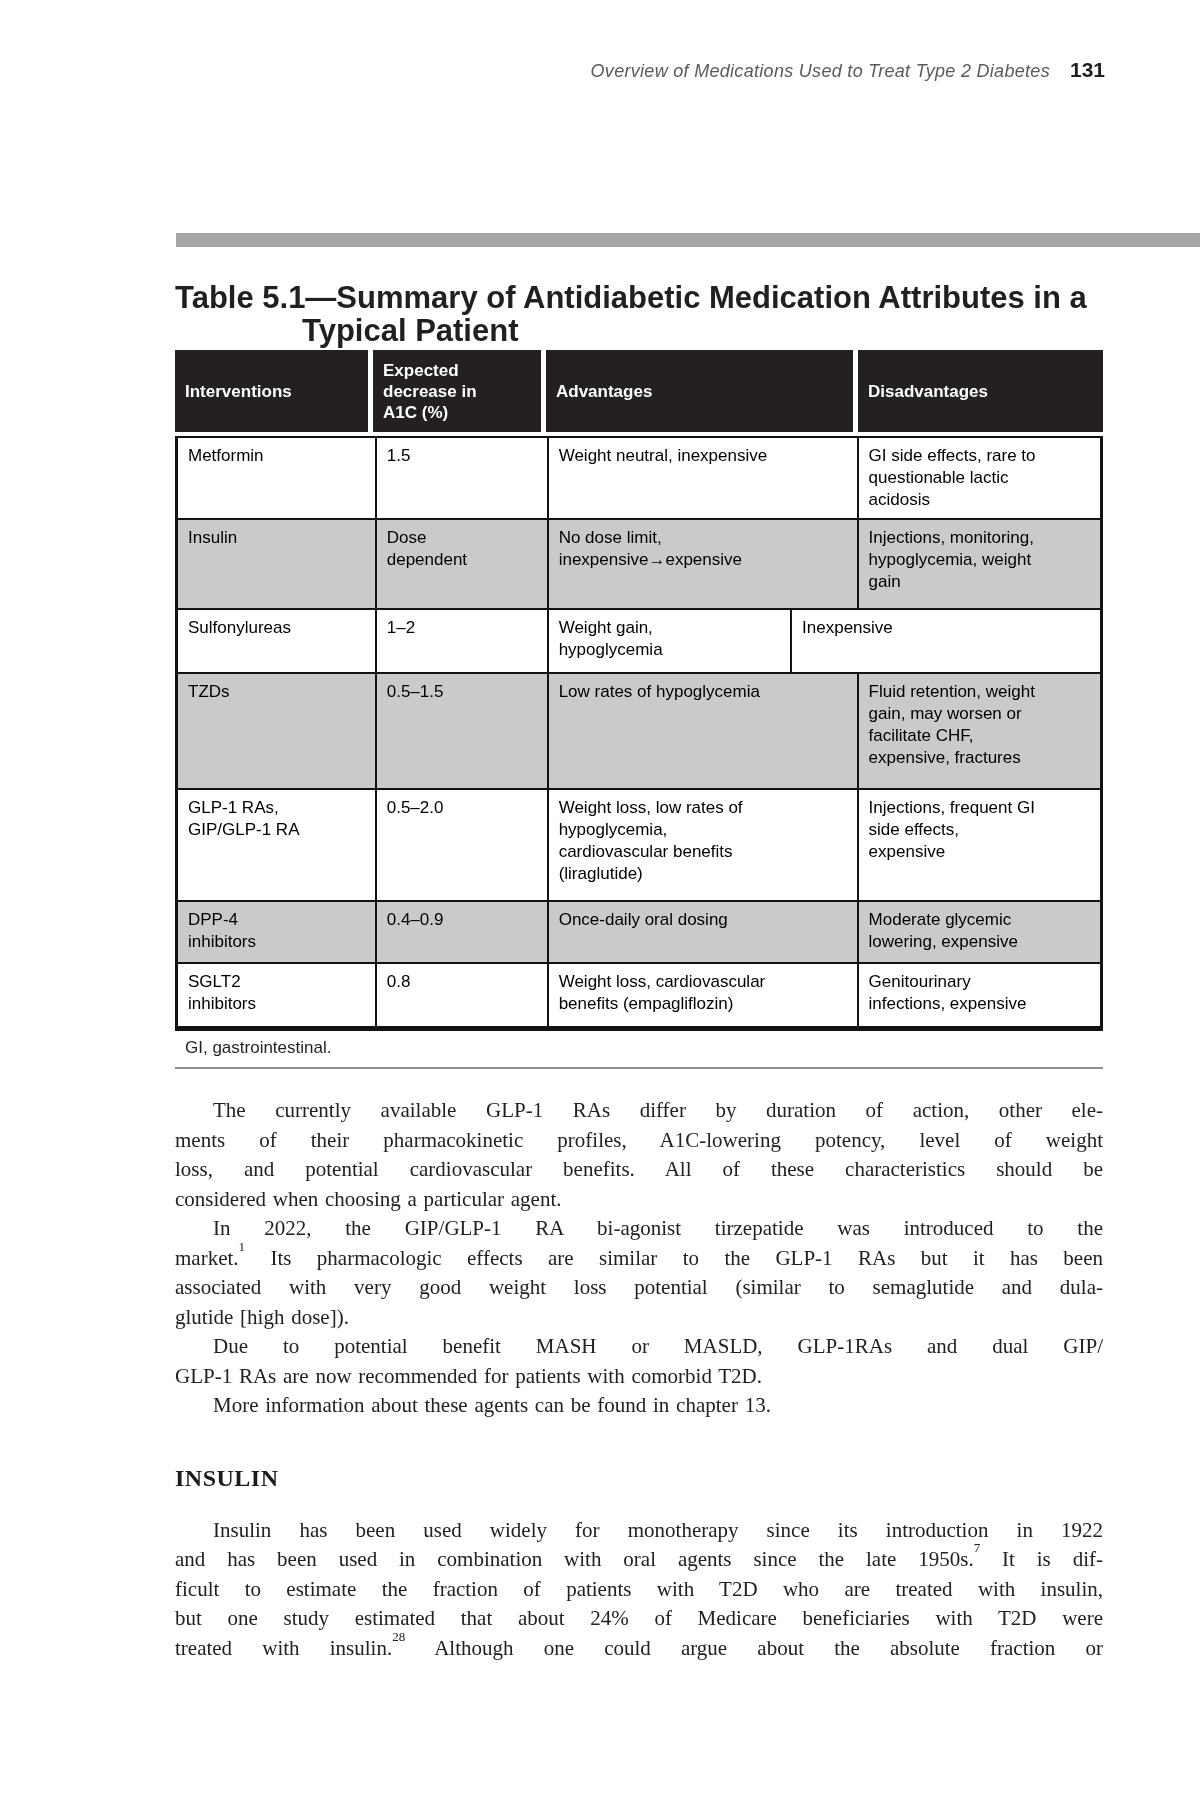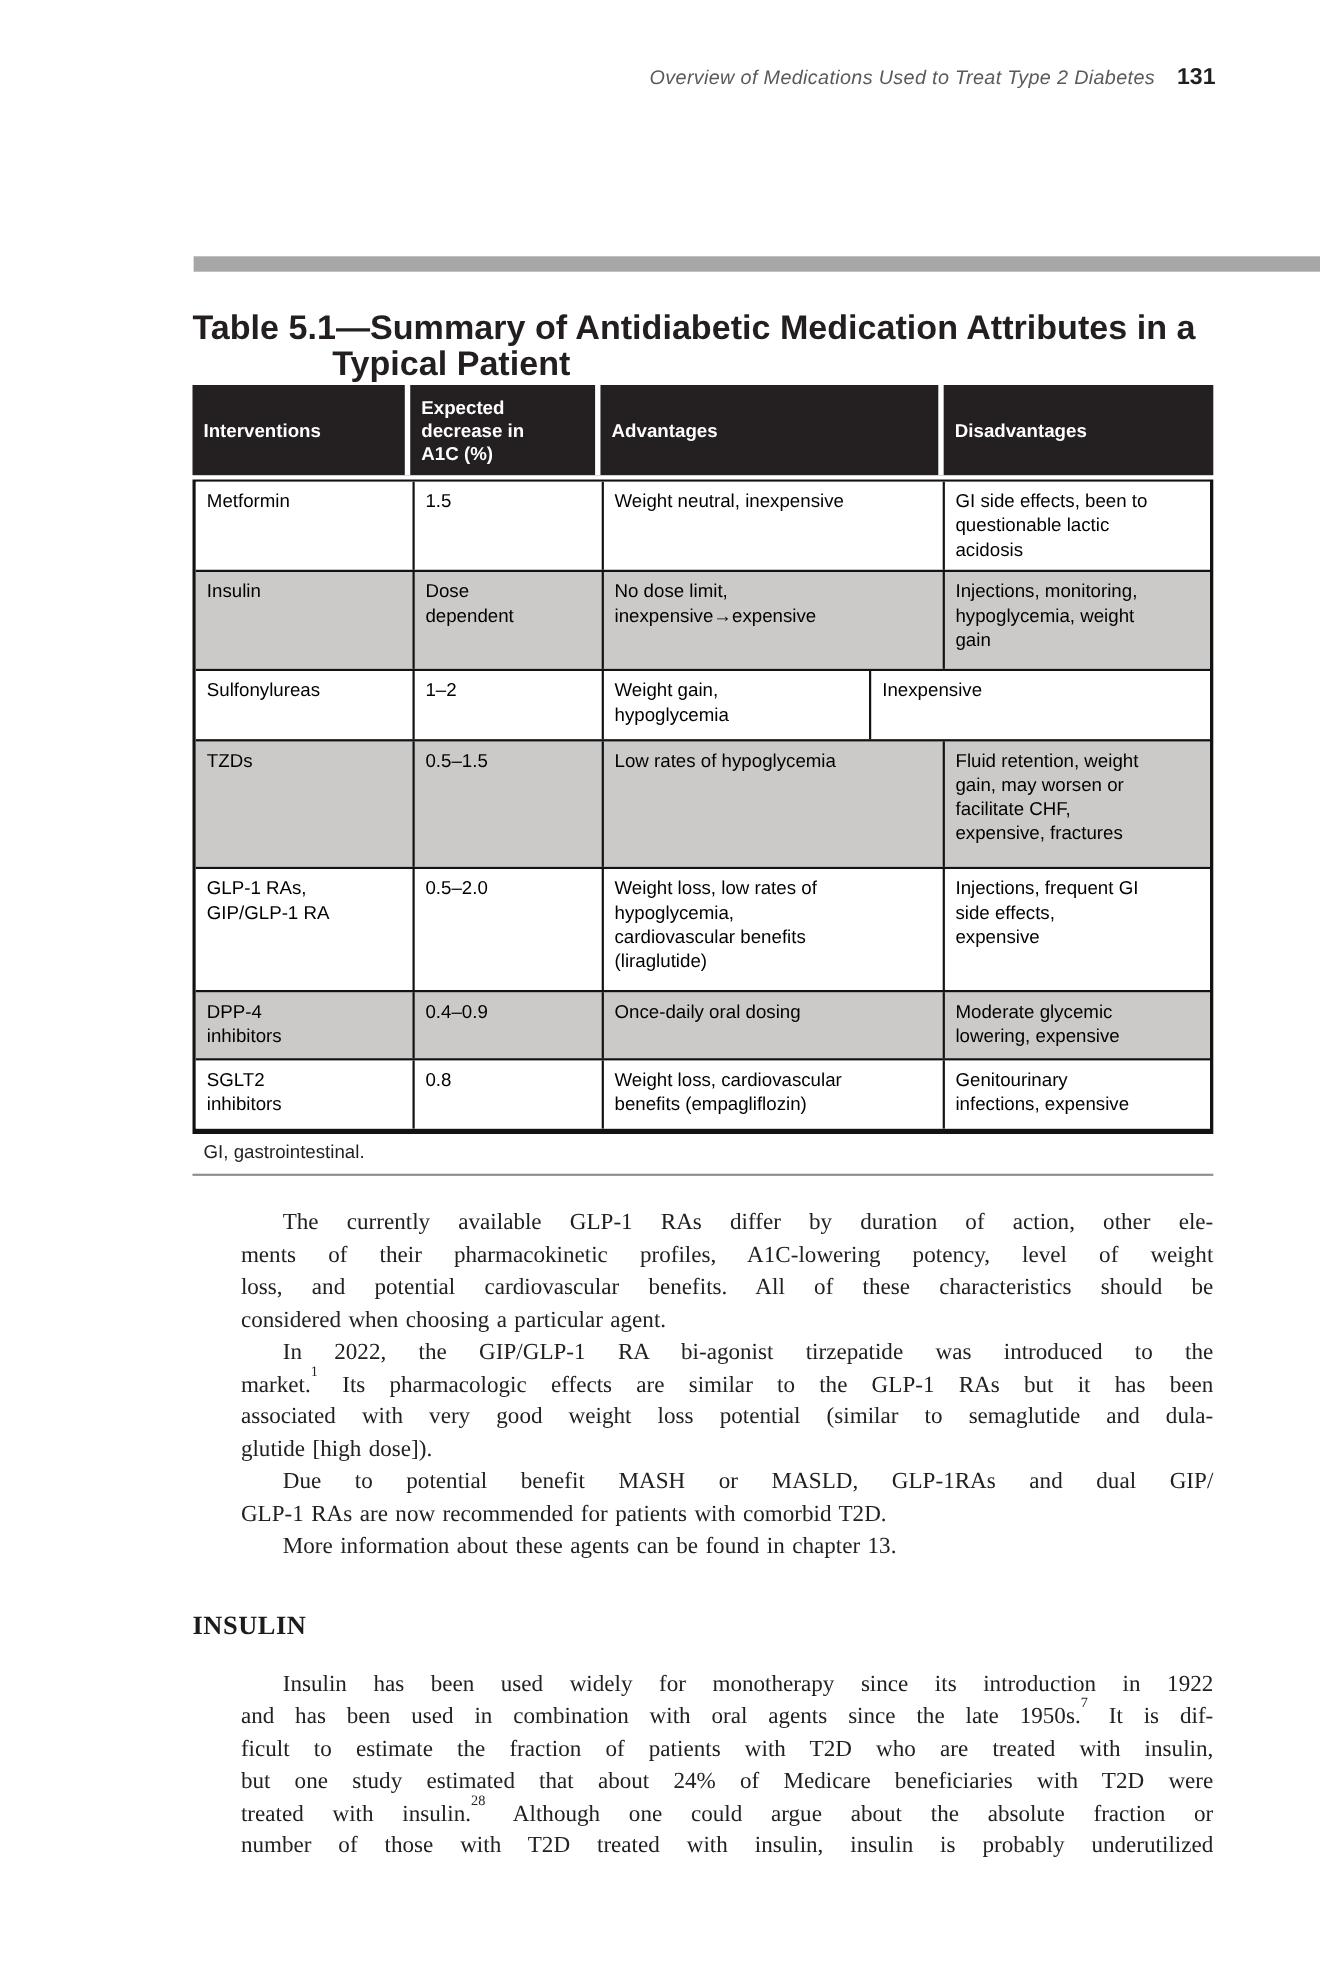--- a/index.html
+++ b/index.html
@@ -57,21 +57,21 @@
   .tfoot {
     padding:7px 10px 9px 10px; font-size:17px; color:#231f20;
     border-bottom:2px solid #8f8f8f;
   }
   
   .bodytext {
     margin-top:27px; font-family:"Liberation Serif", serif; font-size:21px;
     line-height:29.5px; color:#212121; word-spacing:1.5px;
   }
   .para { margin:0; }
-  .pline { text-align:left;margin-left:44px; }
+  .pline { text-align:left; }
   .pline.stretch { text-align:justify; text-align-last:justify; }
   .pline.indent { padding-left:38px; }
   sup { font-size:0.62em; line-height:0; position:relative; top:-0.45em; }
   .section-heading {
     margin:44px 0 25px 0; font-family:"Liberation Serif", serif; font-weight:bold;
     font-size:24px; line-height:26px; letter-spacing:0.5px; color:#1c1c1c;
   }
 </style>
 </head>
 <body>
@@ -98,21 +98,21 @@
 decrease in
 A1C (%)</div>
           <div class="th c3">Advantages</div>
           <div class="th c4">Disadvantages</div>
         </div>
       <div class="tbody">
           <div class="trow">
             <div class="td c1">Metformin</div>
             <div class="td c2">1.5</div>
             <div class="td c3">Weight neutral, inexpensive</div>
-            <div class="td c4">GI side effects, been to
+            <div class="td c4">GI side effects, rare to
 questionable lactic
 acidosis</div>
           </div>
           <div class="trow shaded">
             <div class="td c1">Insulin</div>
             <div class="td c2">Dose
 dependent</div>
             <div class="td c3">No dose limit,
 inexpensive→expensive</div>
             <div class="td c4">Injections, monitoring,
@@ -191,19 +191,18 @@
           </div>
         </div>
       <h2 class="section-heading">INSULIN</h2>
       <div>
           <div class="para">
             <div class="pline indent stretch">Insulin has been used widely for monotherapy since its introduction in 1922</div>
             <div class="pline stretch">and has been used in combination with oral agents since the late 1950s.<sup>7</sup> It is dif-</div>
             <div class="pline stretch">ficult to estimate the fraction of patients with T2D who are treated with insulin,</div>
             <div class="pline stretch">but one study estimated that about 24% of Medicare beneficiaries with T2D were</div>
             <div class="pline stretch">treated with insulin.<sup>28</sup> Although one could argue about the absolute fraction or</div>
-            <div class="pline stretch">number of those with T2D treated with insulin, insulin is probably underutilized</div>
           </div>
         </div>
     </div>
 
   </div>
 </div>
 
 </body></html>

